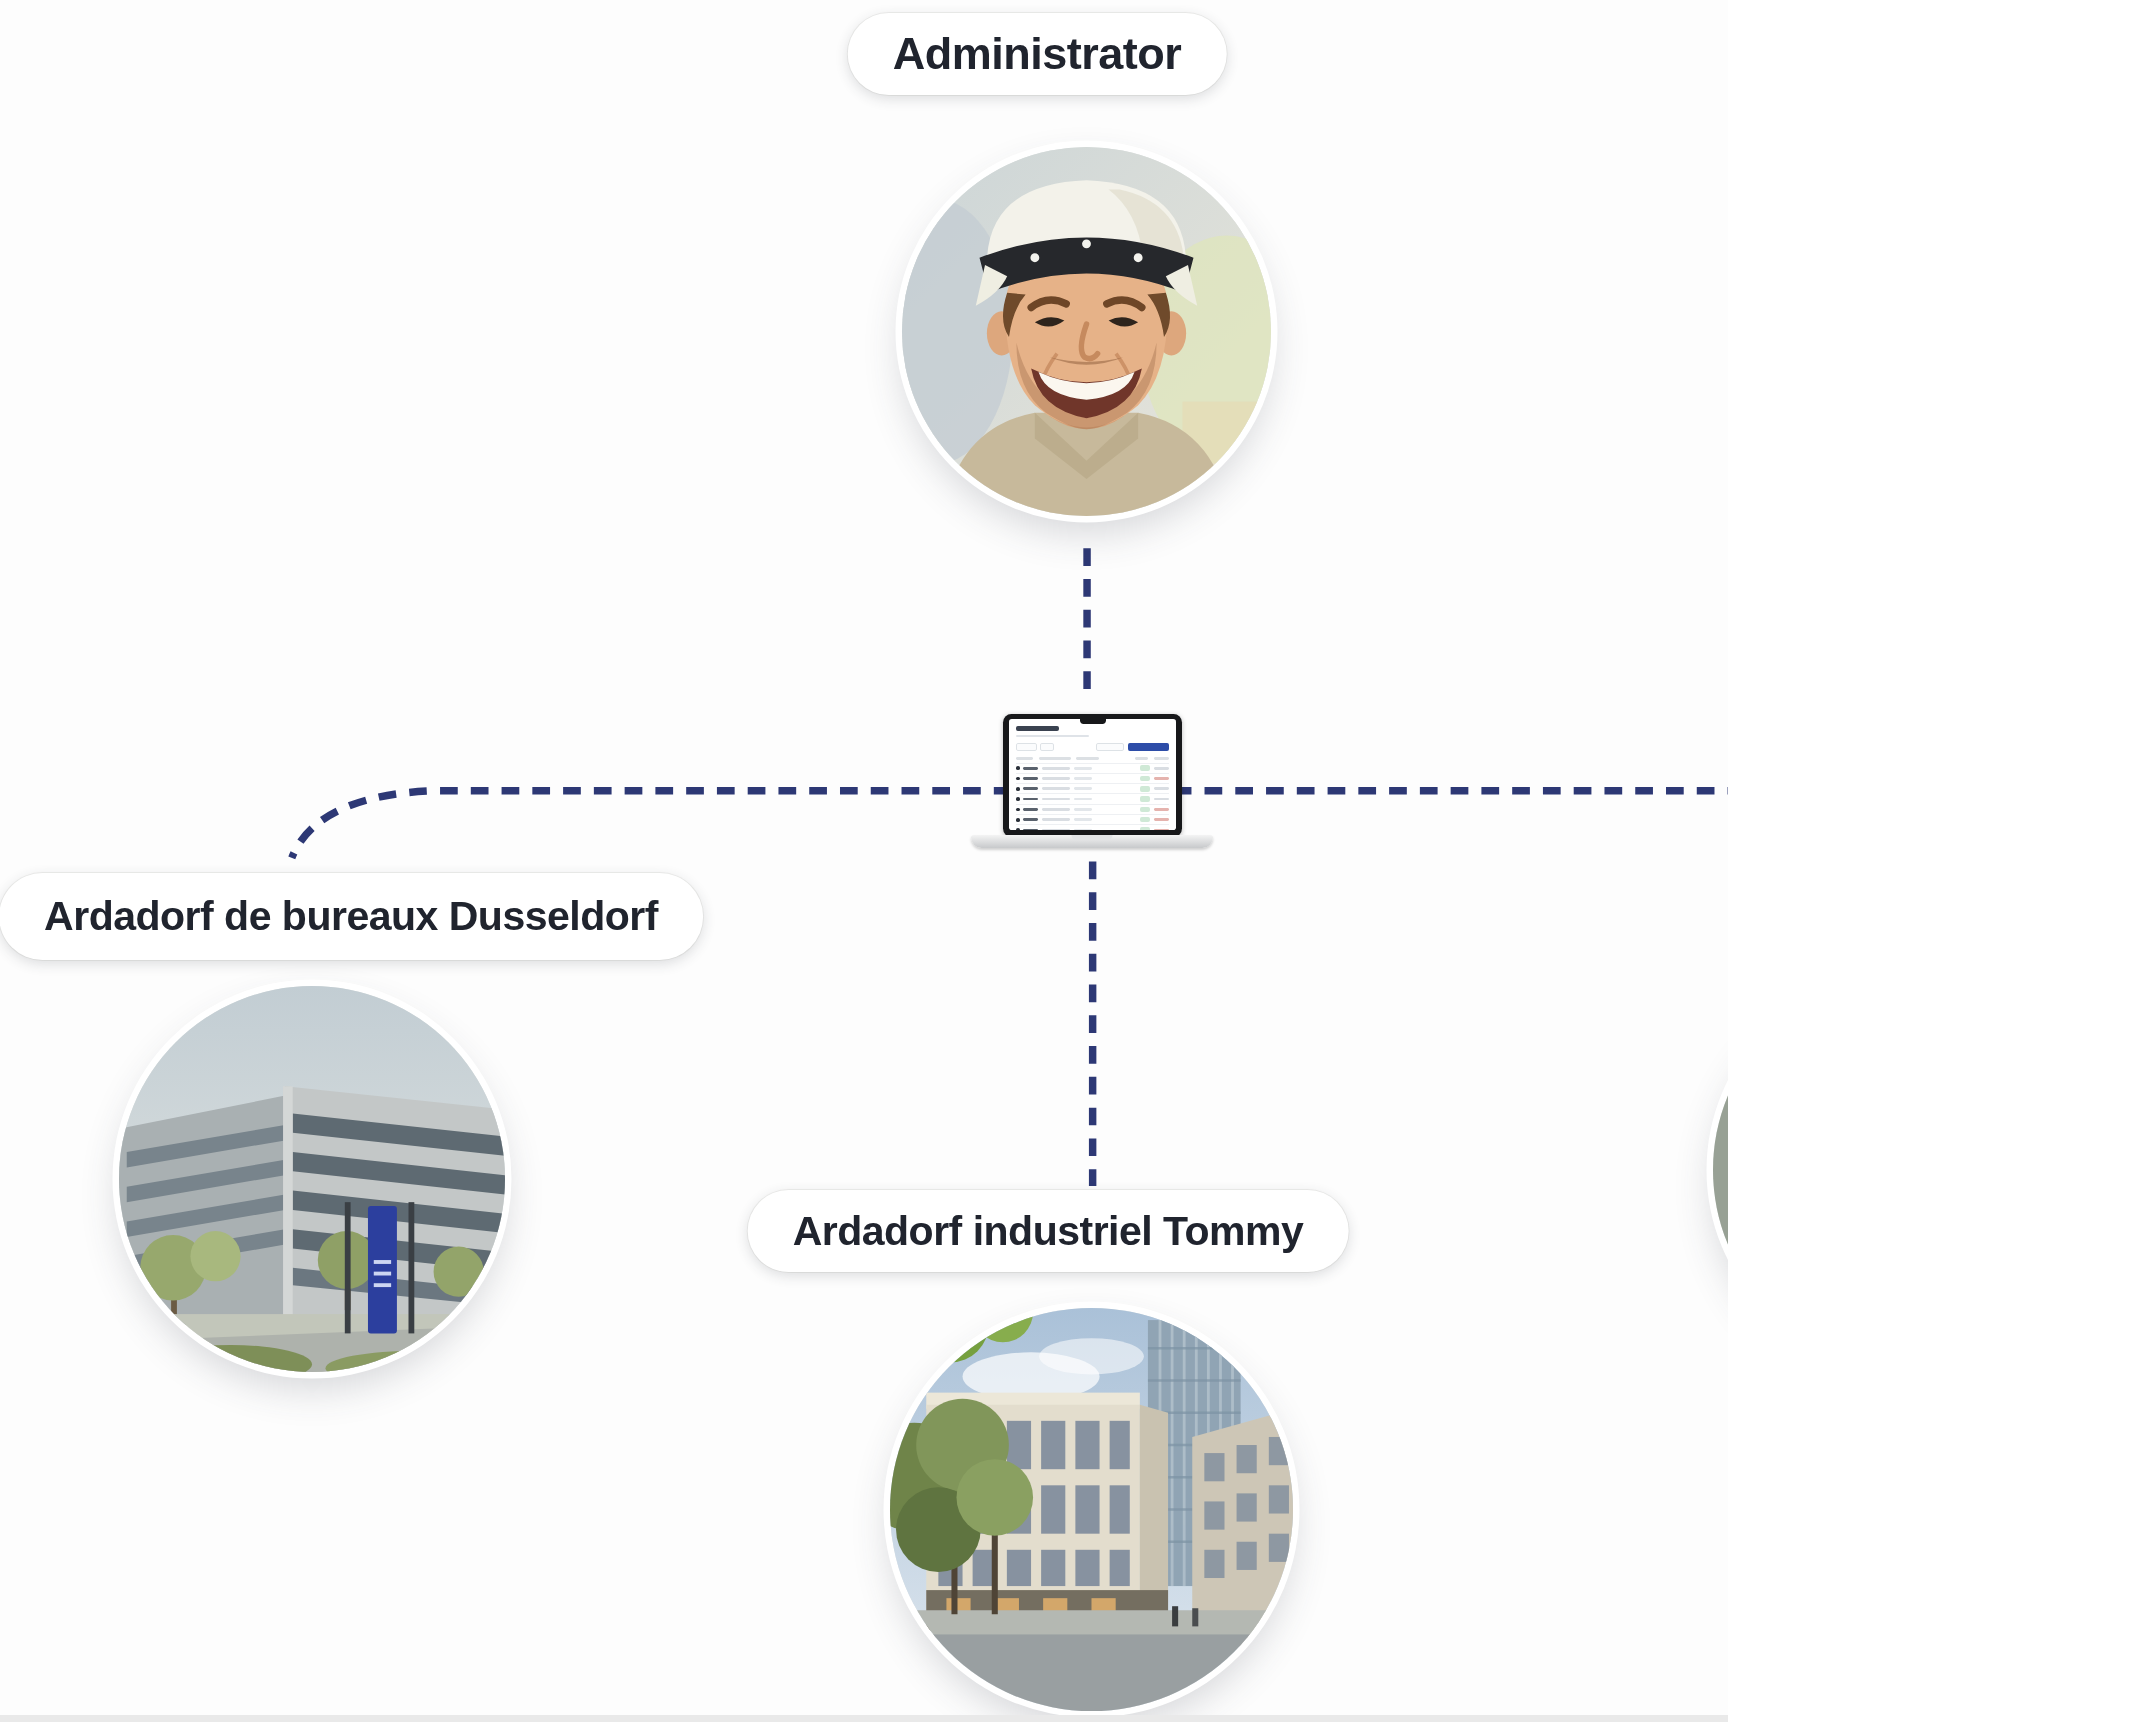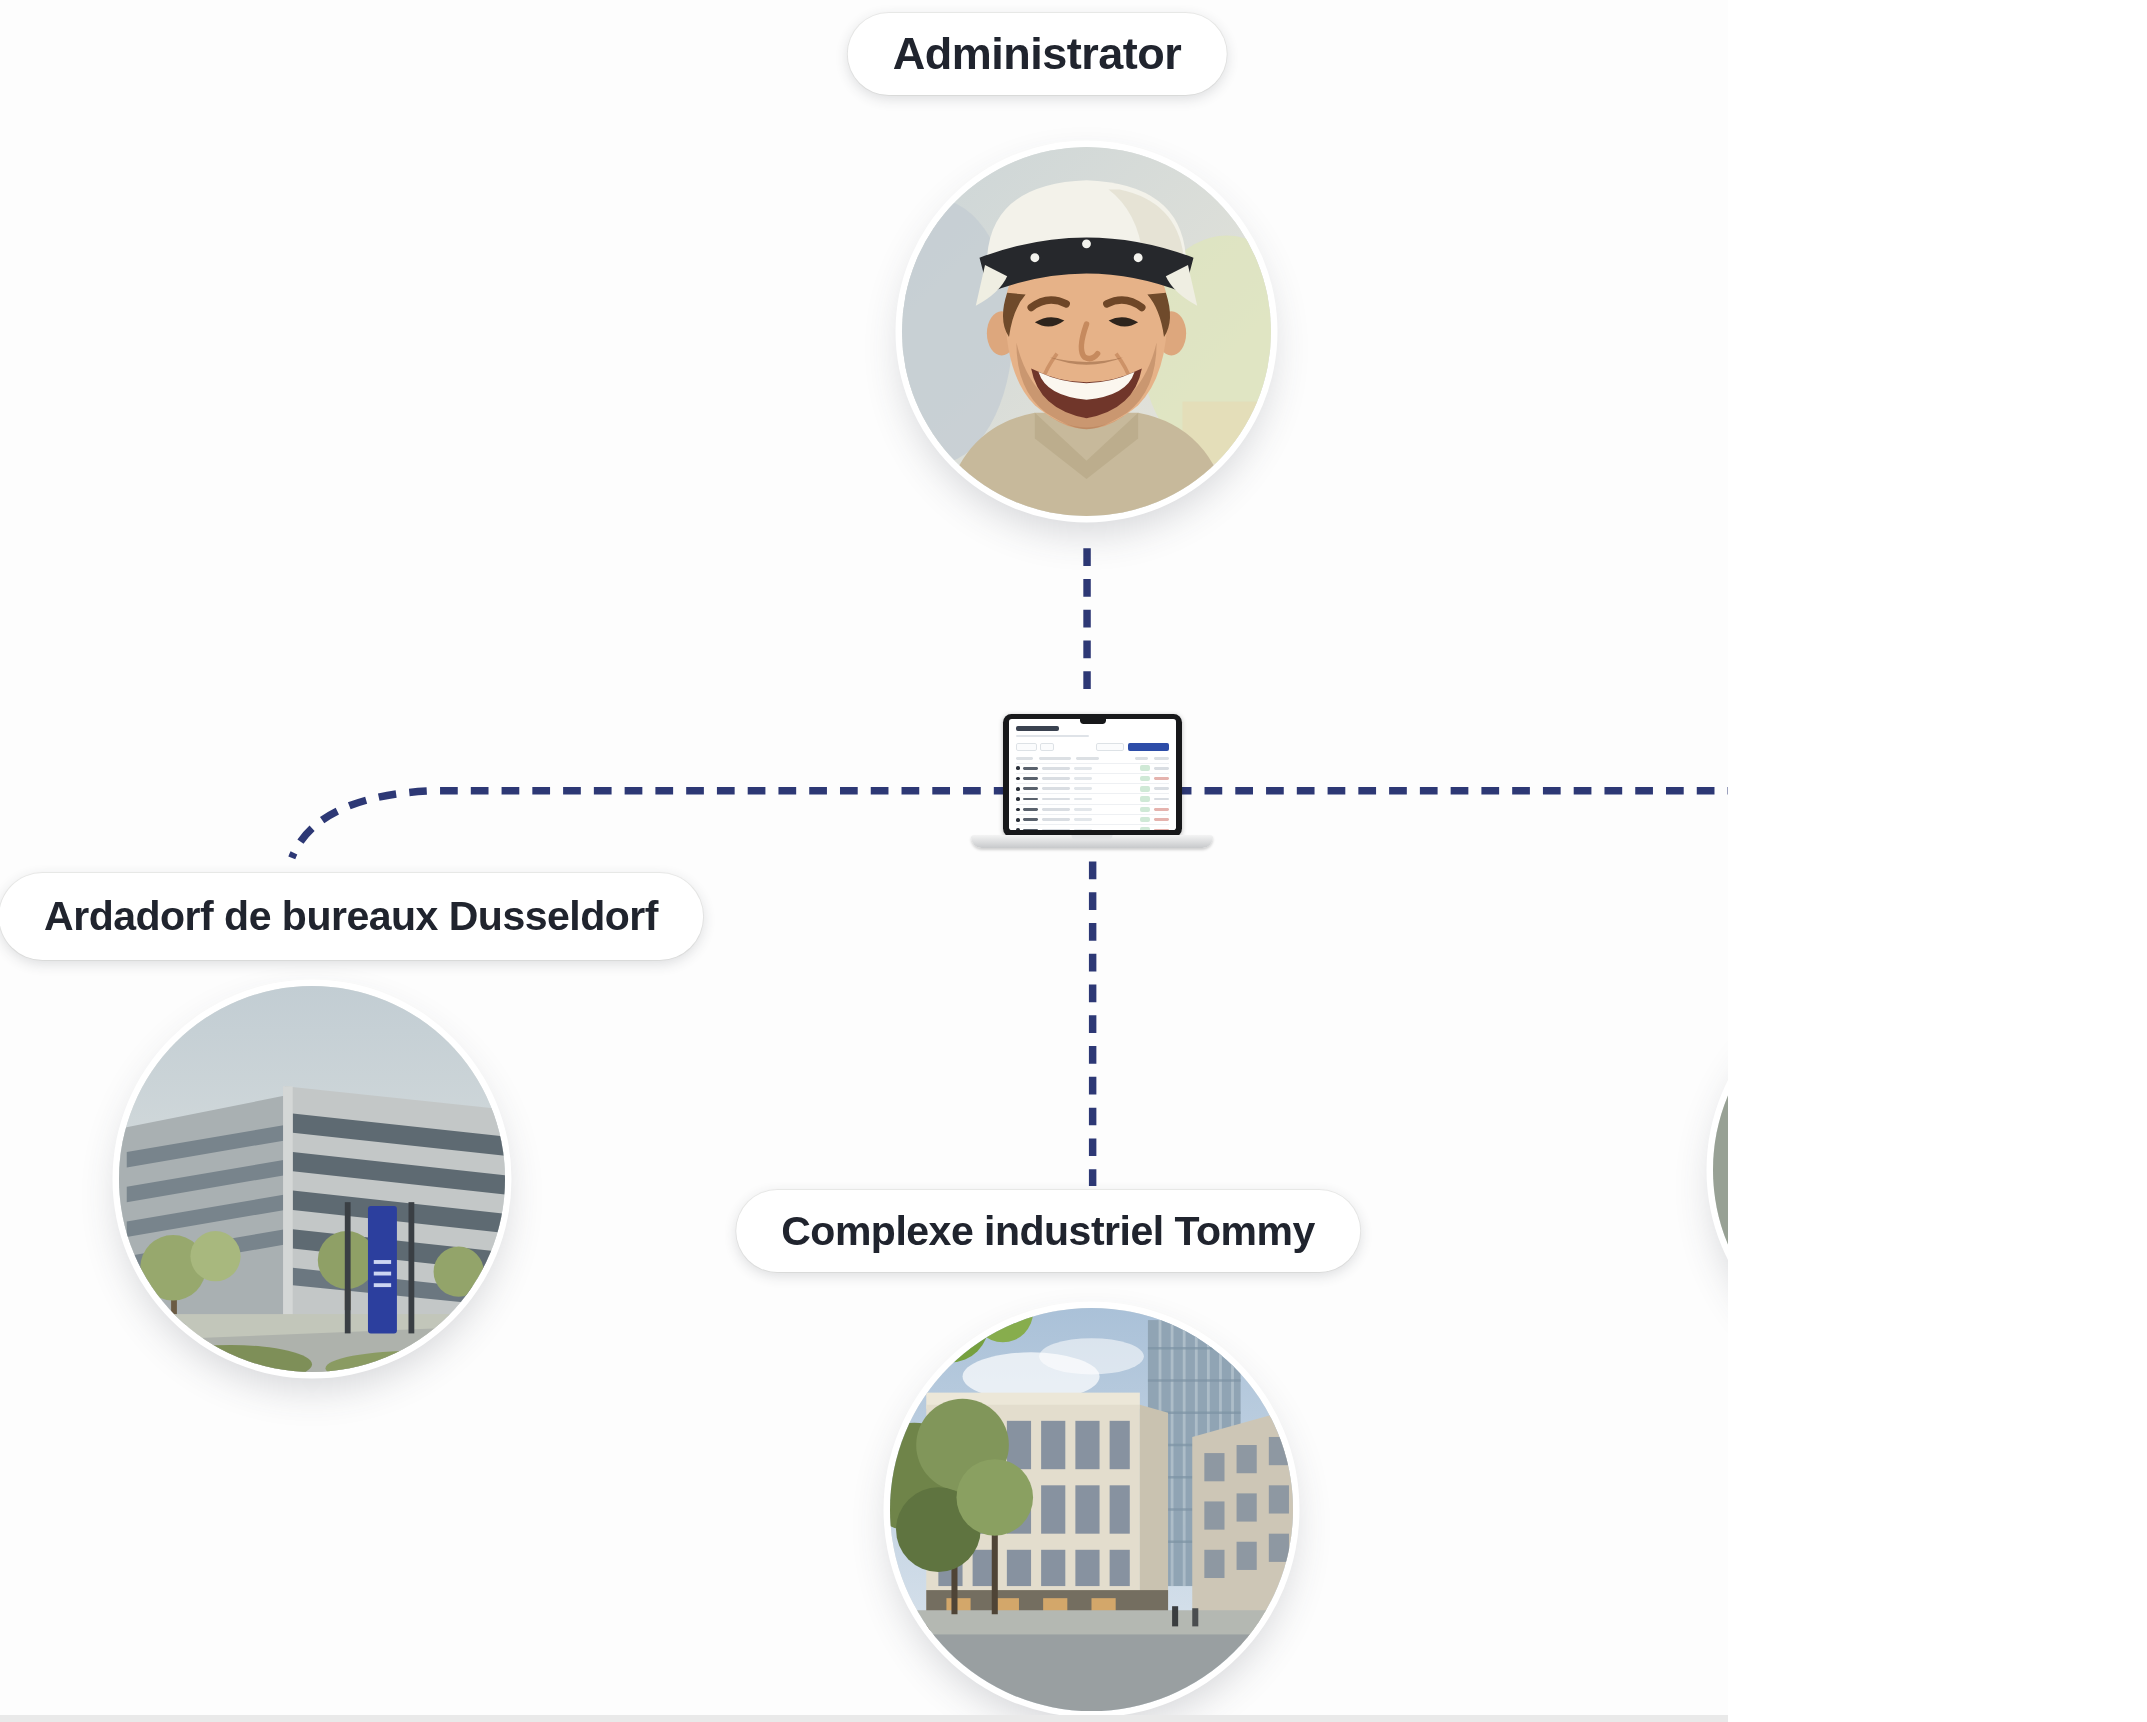--- a/index.html
+++ b/index.html
@@ -261,21 +261,21 @@
       <rect x="129" y="114" width="15" height="66" rx="1.5" fill="#2c3f9e"></rect>
       <rect x="132" y="142" width="9" height="2" fill="#cdd6f2"></rect>
       <rect x="132" y="148" width="9" height="2" fill="#cdd6f2"></rect>
       <rect x="132" y="154" width="9" height="2" fill="#cdd6f2"></rect>
       <ellipse cx="58" cy="196" rx="42" ry="10" fill="#7e8f58"></ellipse>
       <ellipse cx="155" cy="198" rx="48" ry="9" fill="#8a9b62"></ellipse>
     </svg>
   </div>
 
   <div class="pill pill-tommy">
-    <span>Complexe industriel Tommy</span>
+    <span>Ardadorf industriel Tommy</span>
   </div>
   <div class="photo photo-tommy">
     <svg viewBox="0 0 200 200" xmlns="http://www.w3.org/2000/svg">
       <defs>
         <linearGradient id="sky2" x1="0" y1="0" x2="0" y2="1">
           <stop offset="0" stop-color="#aac1d8"></stop>
             <stop offset="1" stop-color="#e0e8ef"></stop>
         </linearGradient>
       </defs>
       <rect width="200" height="200" fill="url(#sky2)"></rect>

